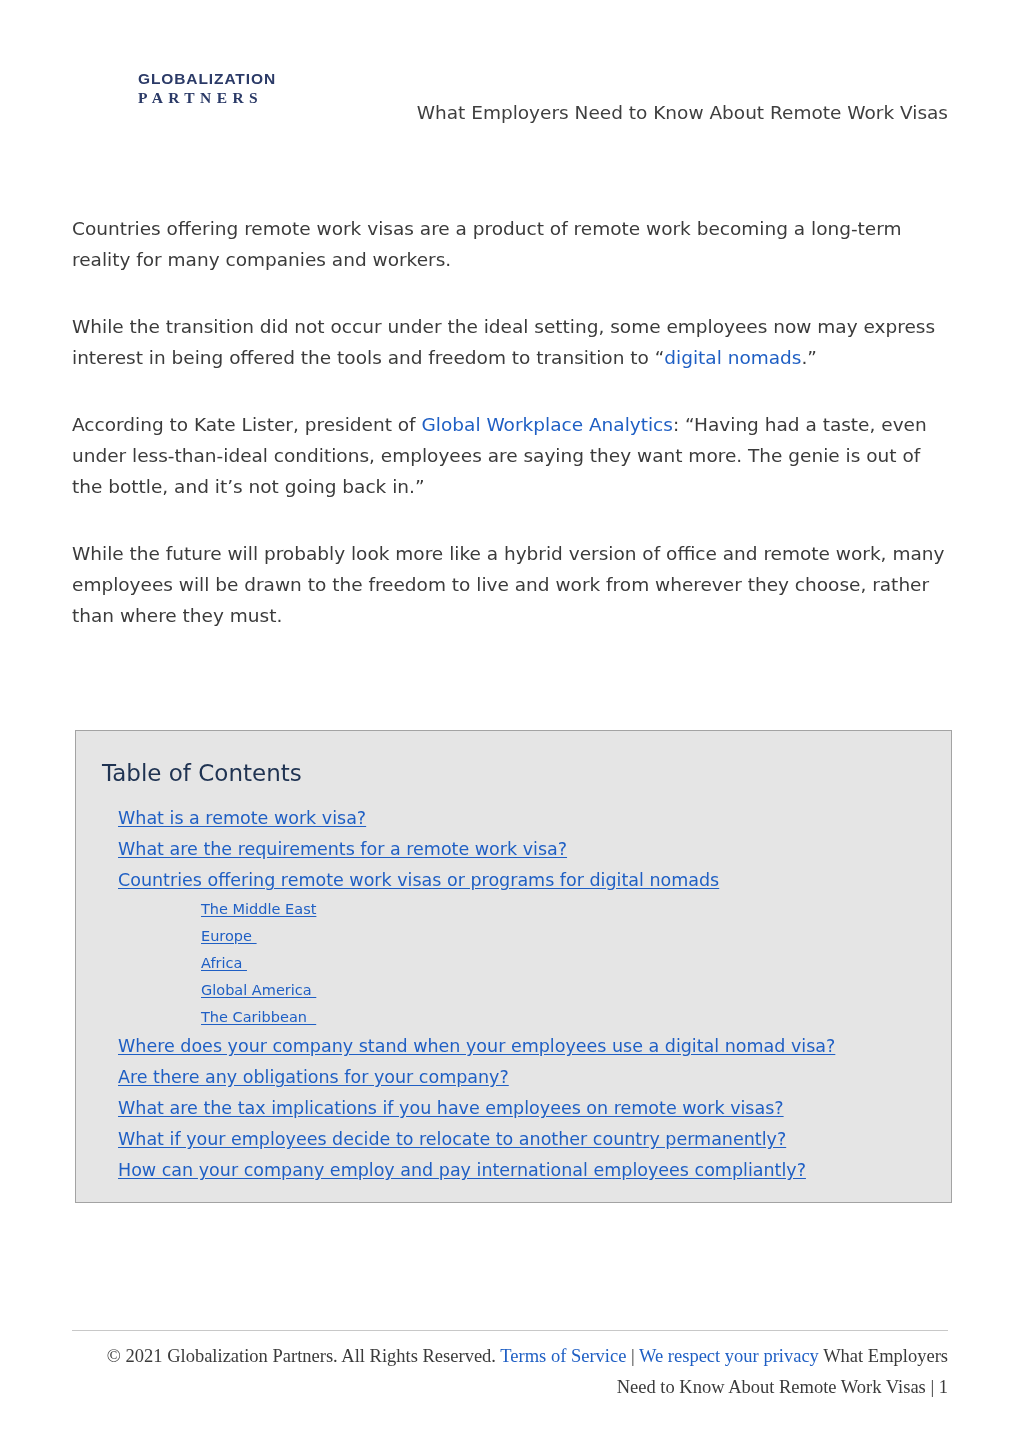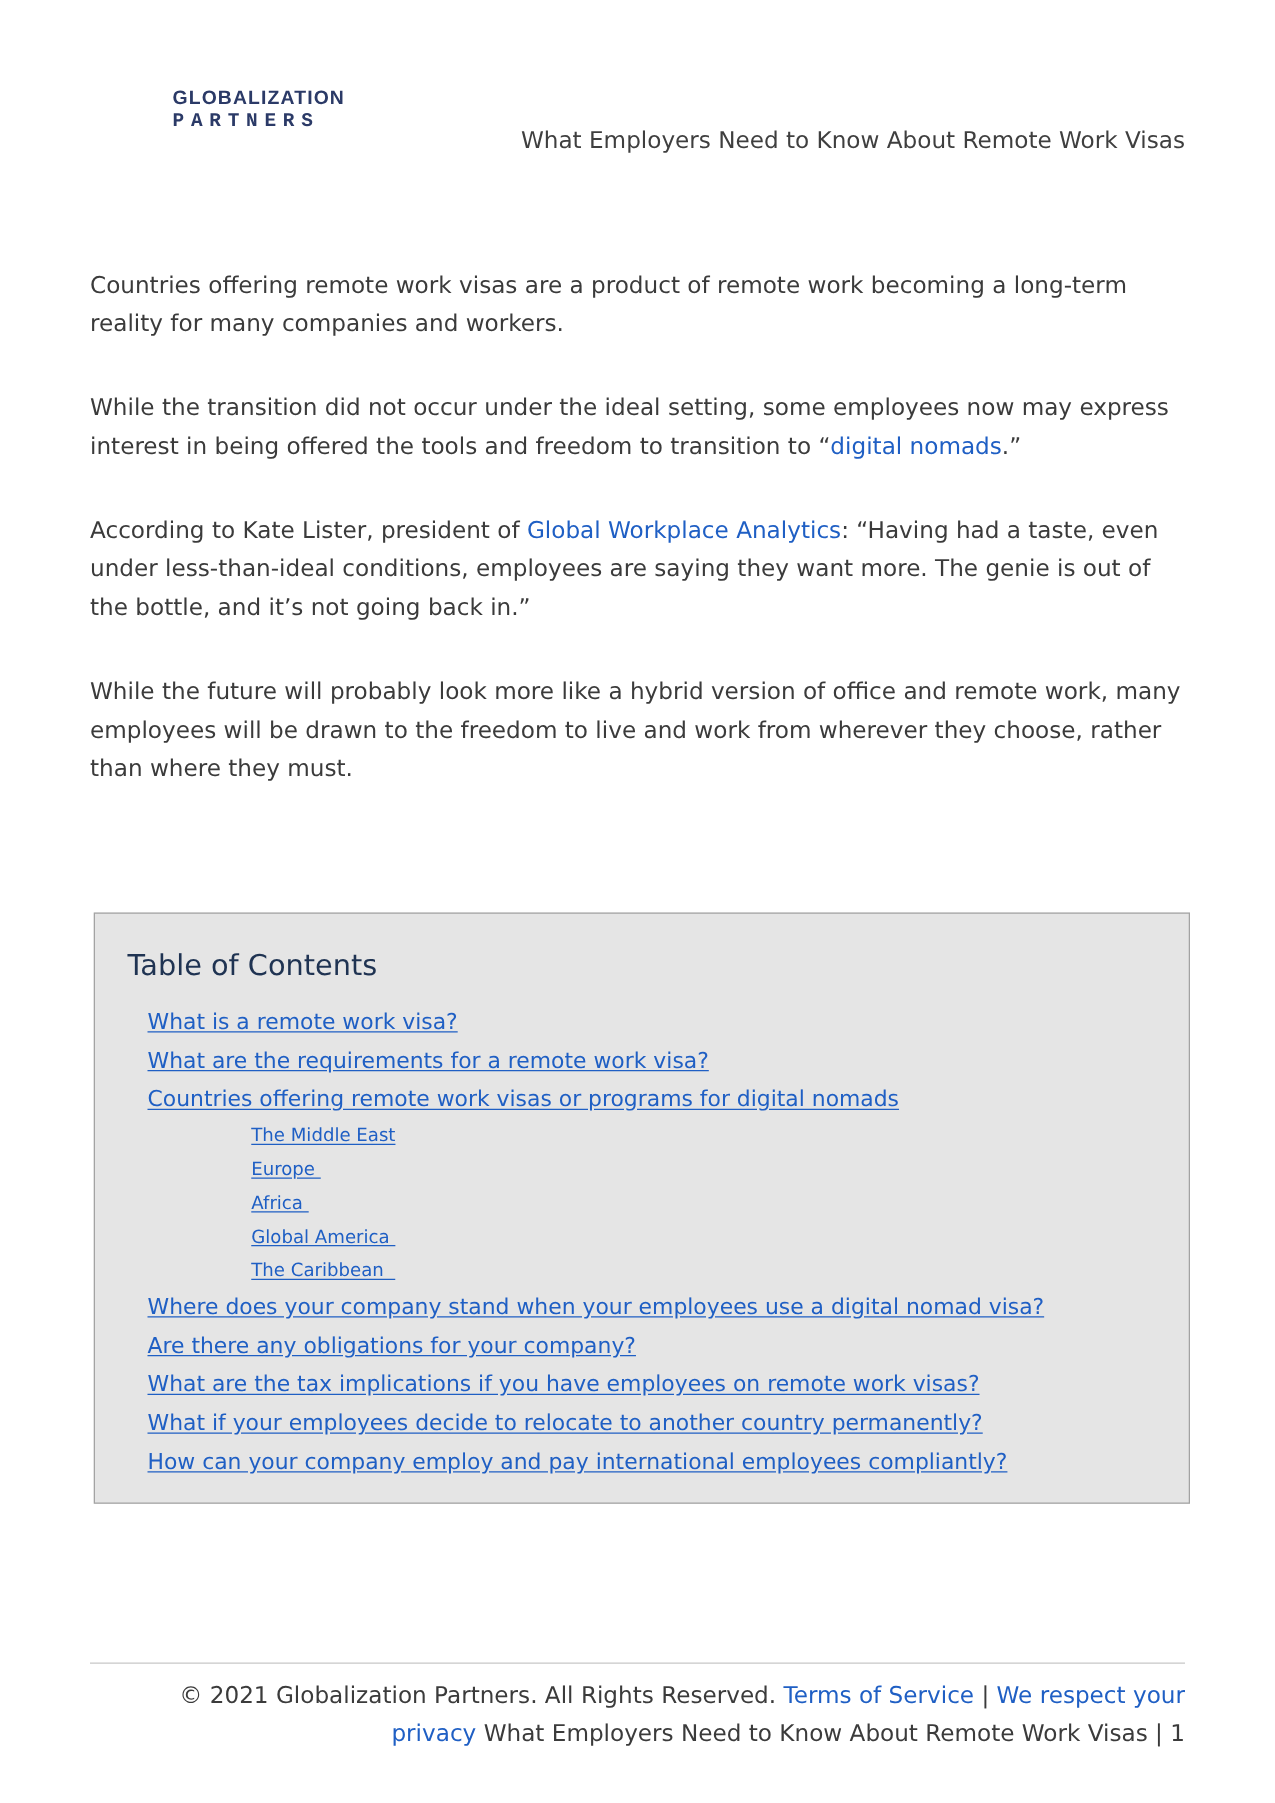--- a/index.html
+++ b/index.html
@@ -58,21 +58,21 @@
     color: #2b3a67;
     letter-spacing: 0.9px;
     font-family: "Liberation Sans", sans-serif;
   }
   .logo-line2 {
     font-size: 15.5px;
     font-weight: 700;
     color: #2b3a67;
     letter-spacing: 5.4px;
     margin-top: 3px;
-    font-family: Liberation Mono, monospace;
+    font-family: Liberation Serif, serif;
   }
   .header-title {
     position: absolute;
     right: 0;
     top: 42px;
     font-size: 18.5px;
     color: #3f3f3f;
     white-space: nowrap;
   }
 
@@ -150,20 +150,21 @@
     border-top: 1px solid #c8c8c8;
     width: 100%;
     height: 0;
     margin: 0 0 10px 0;
   }
   .footer-text {
     text-align: right;
     font-size: 18.5px;
     line-height: 31px;
     color: #3b3b3b;
+    font-family: Liberation Serif, serif;
   }
   .footer-text a {
     color: #1f5fc4;
     text-decoration: none;
   }
 </style>
 </head>
 <body>
 
 <div class="page">

